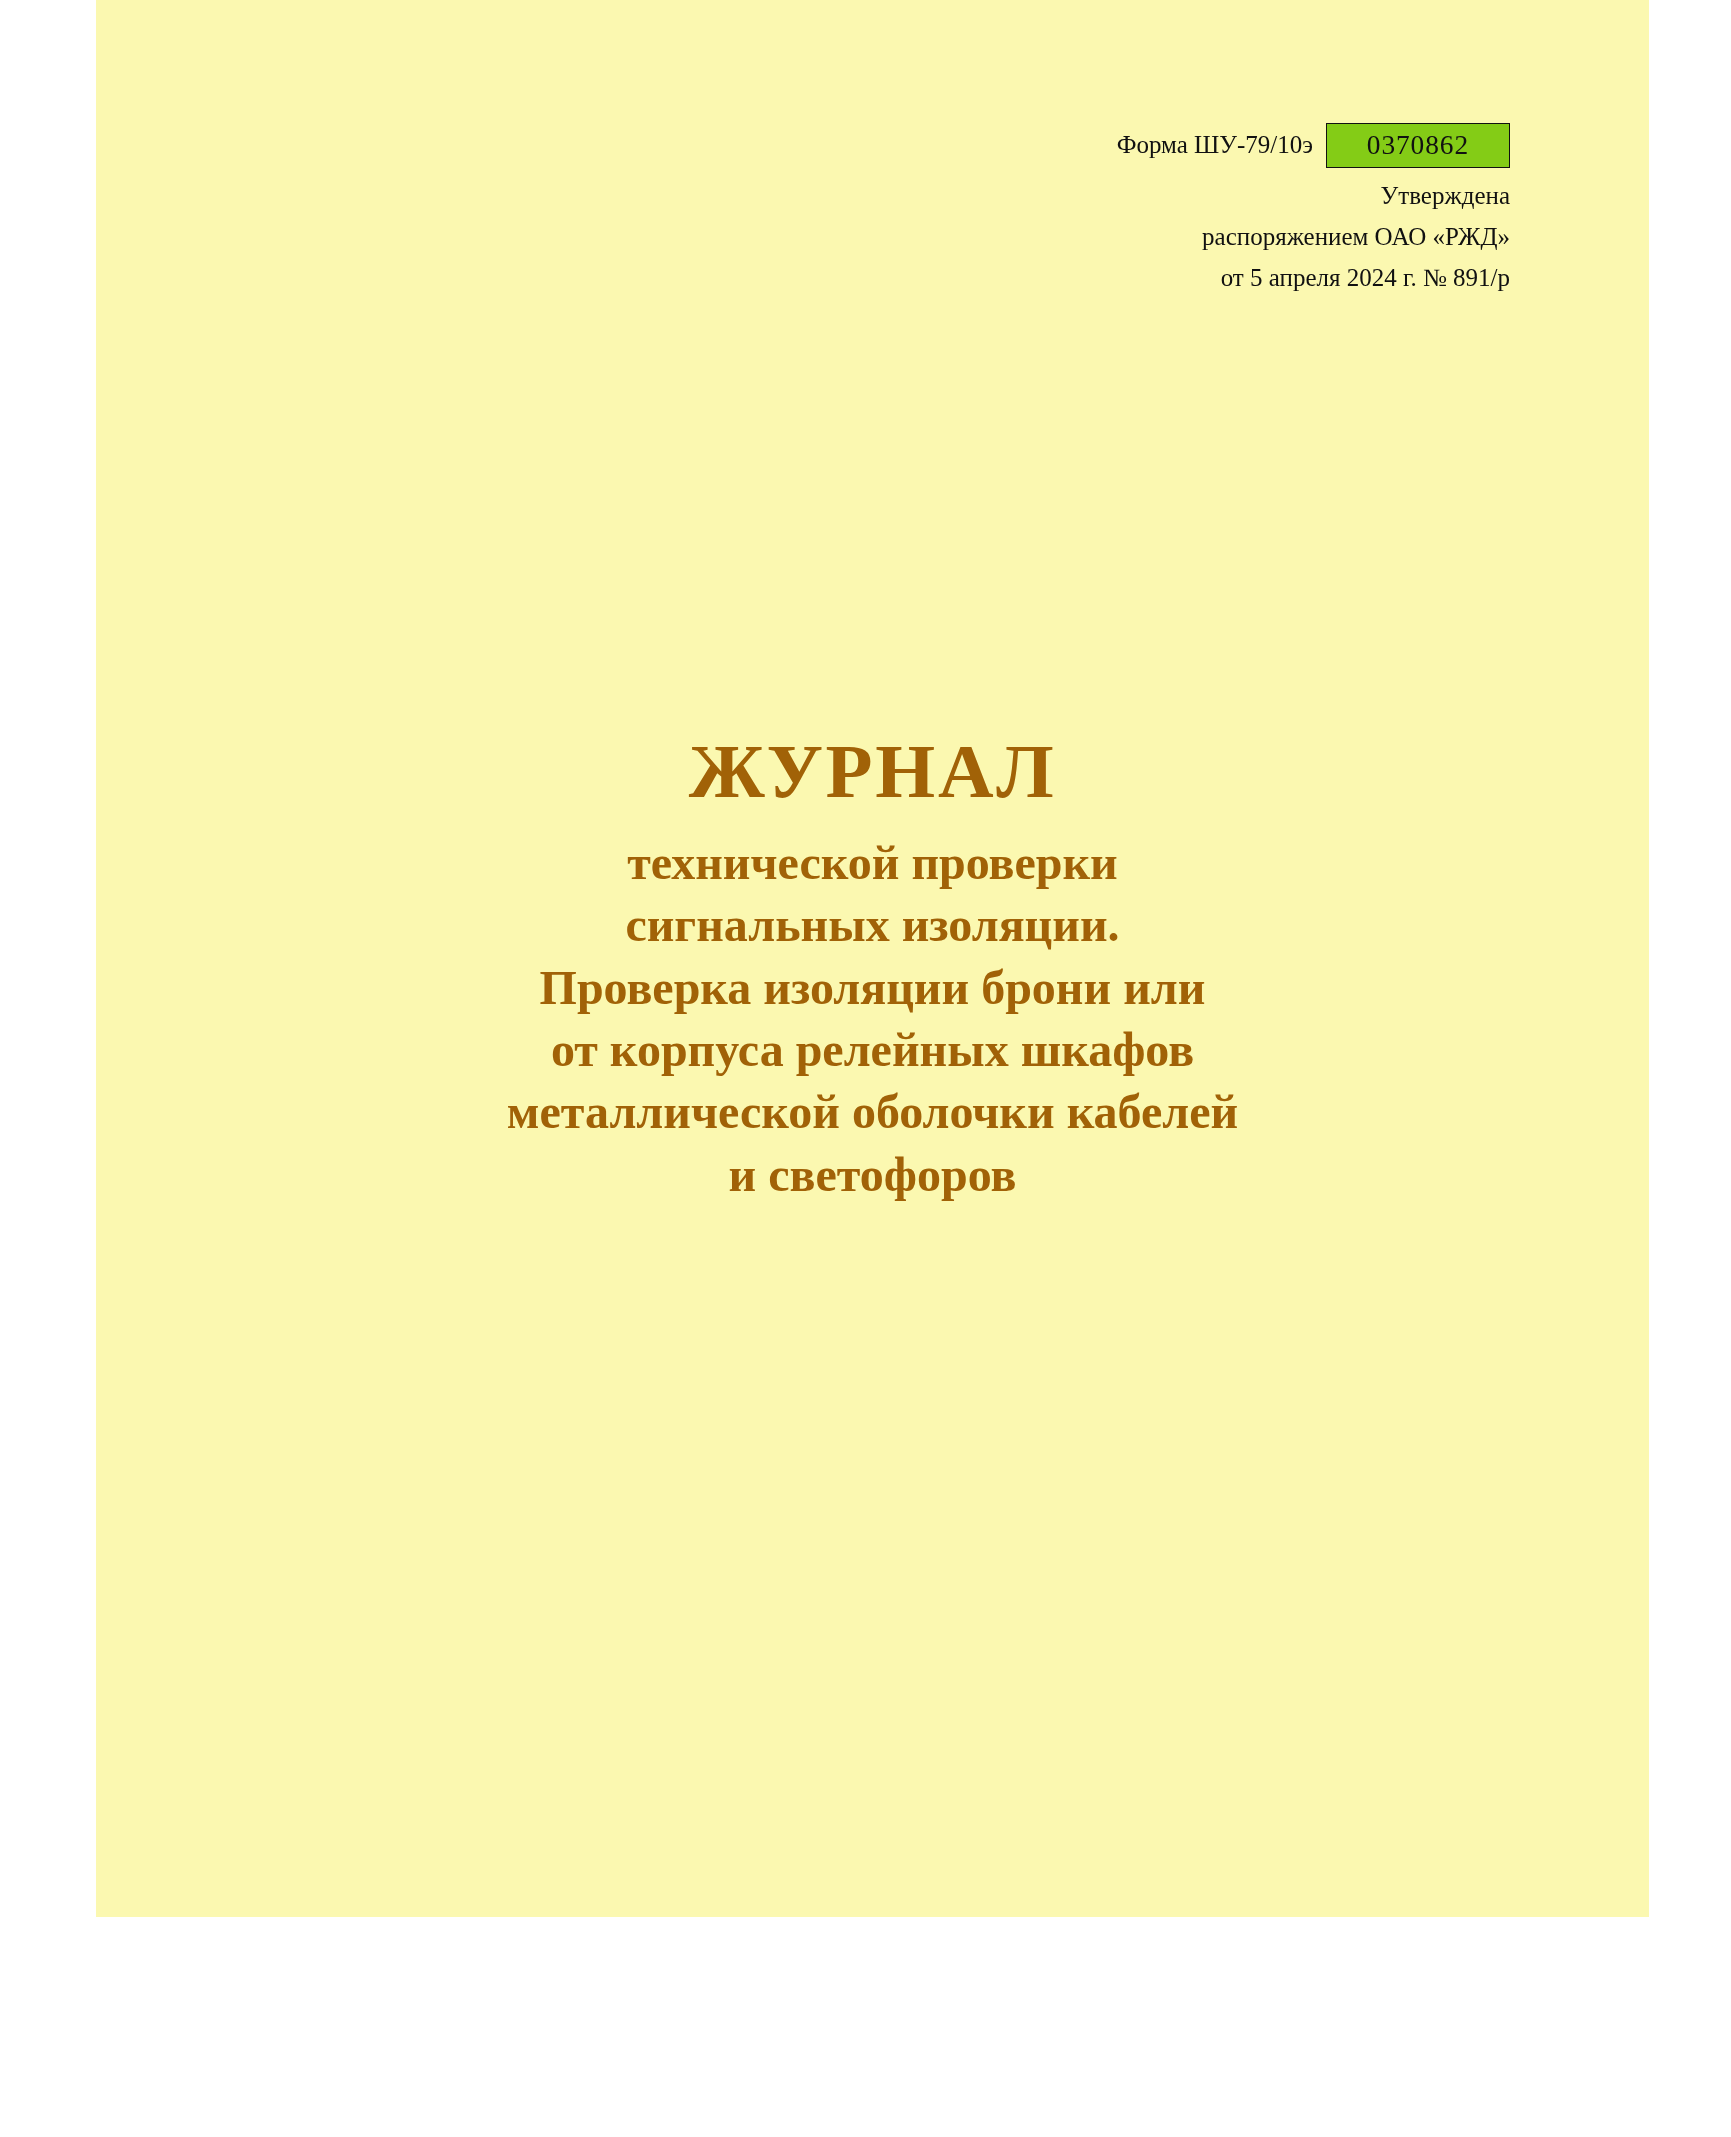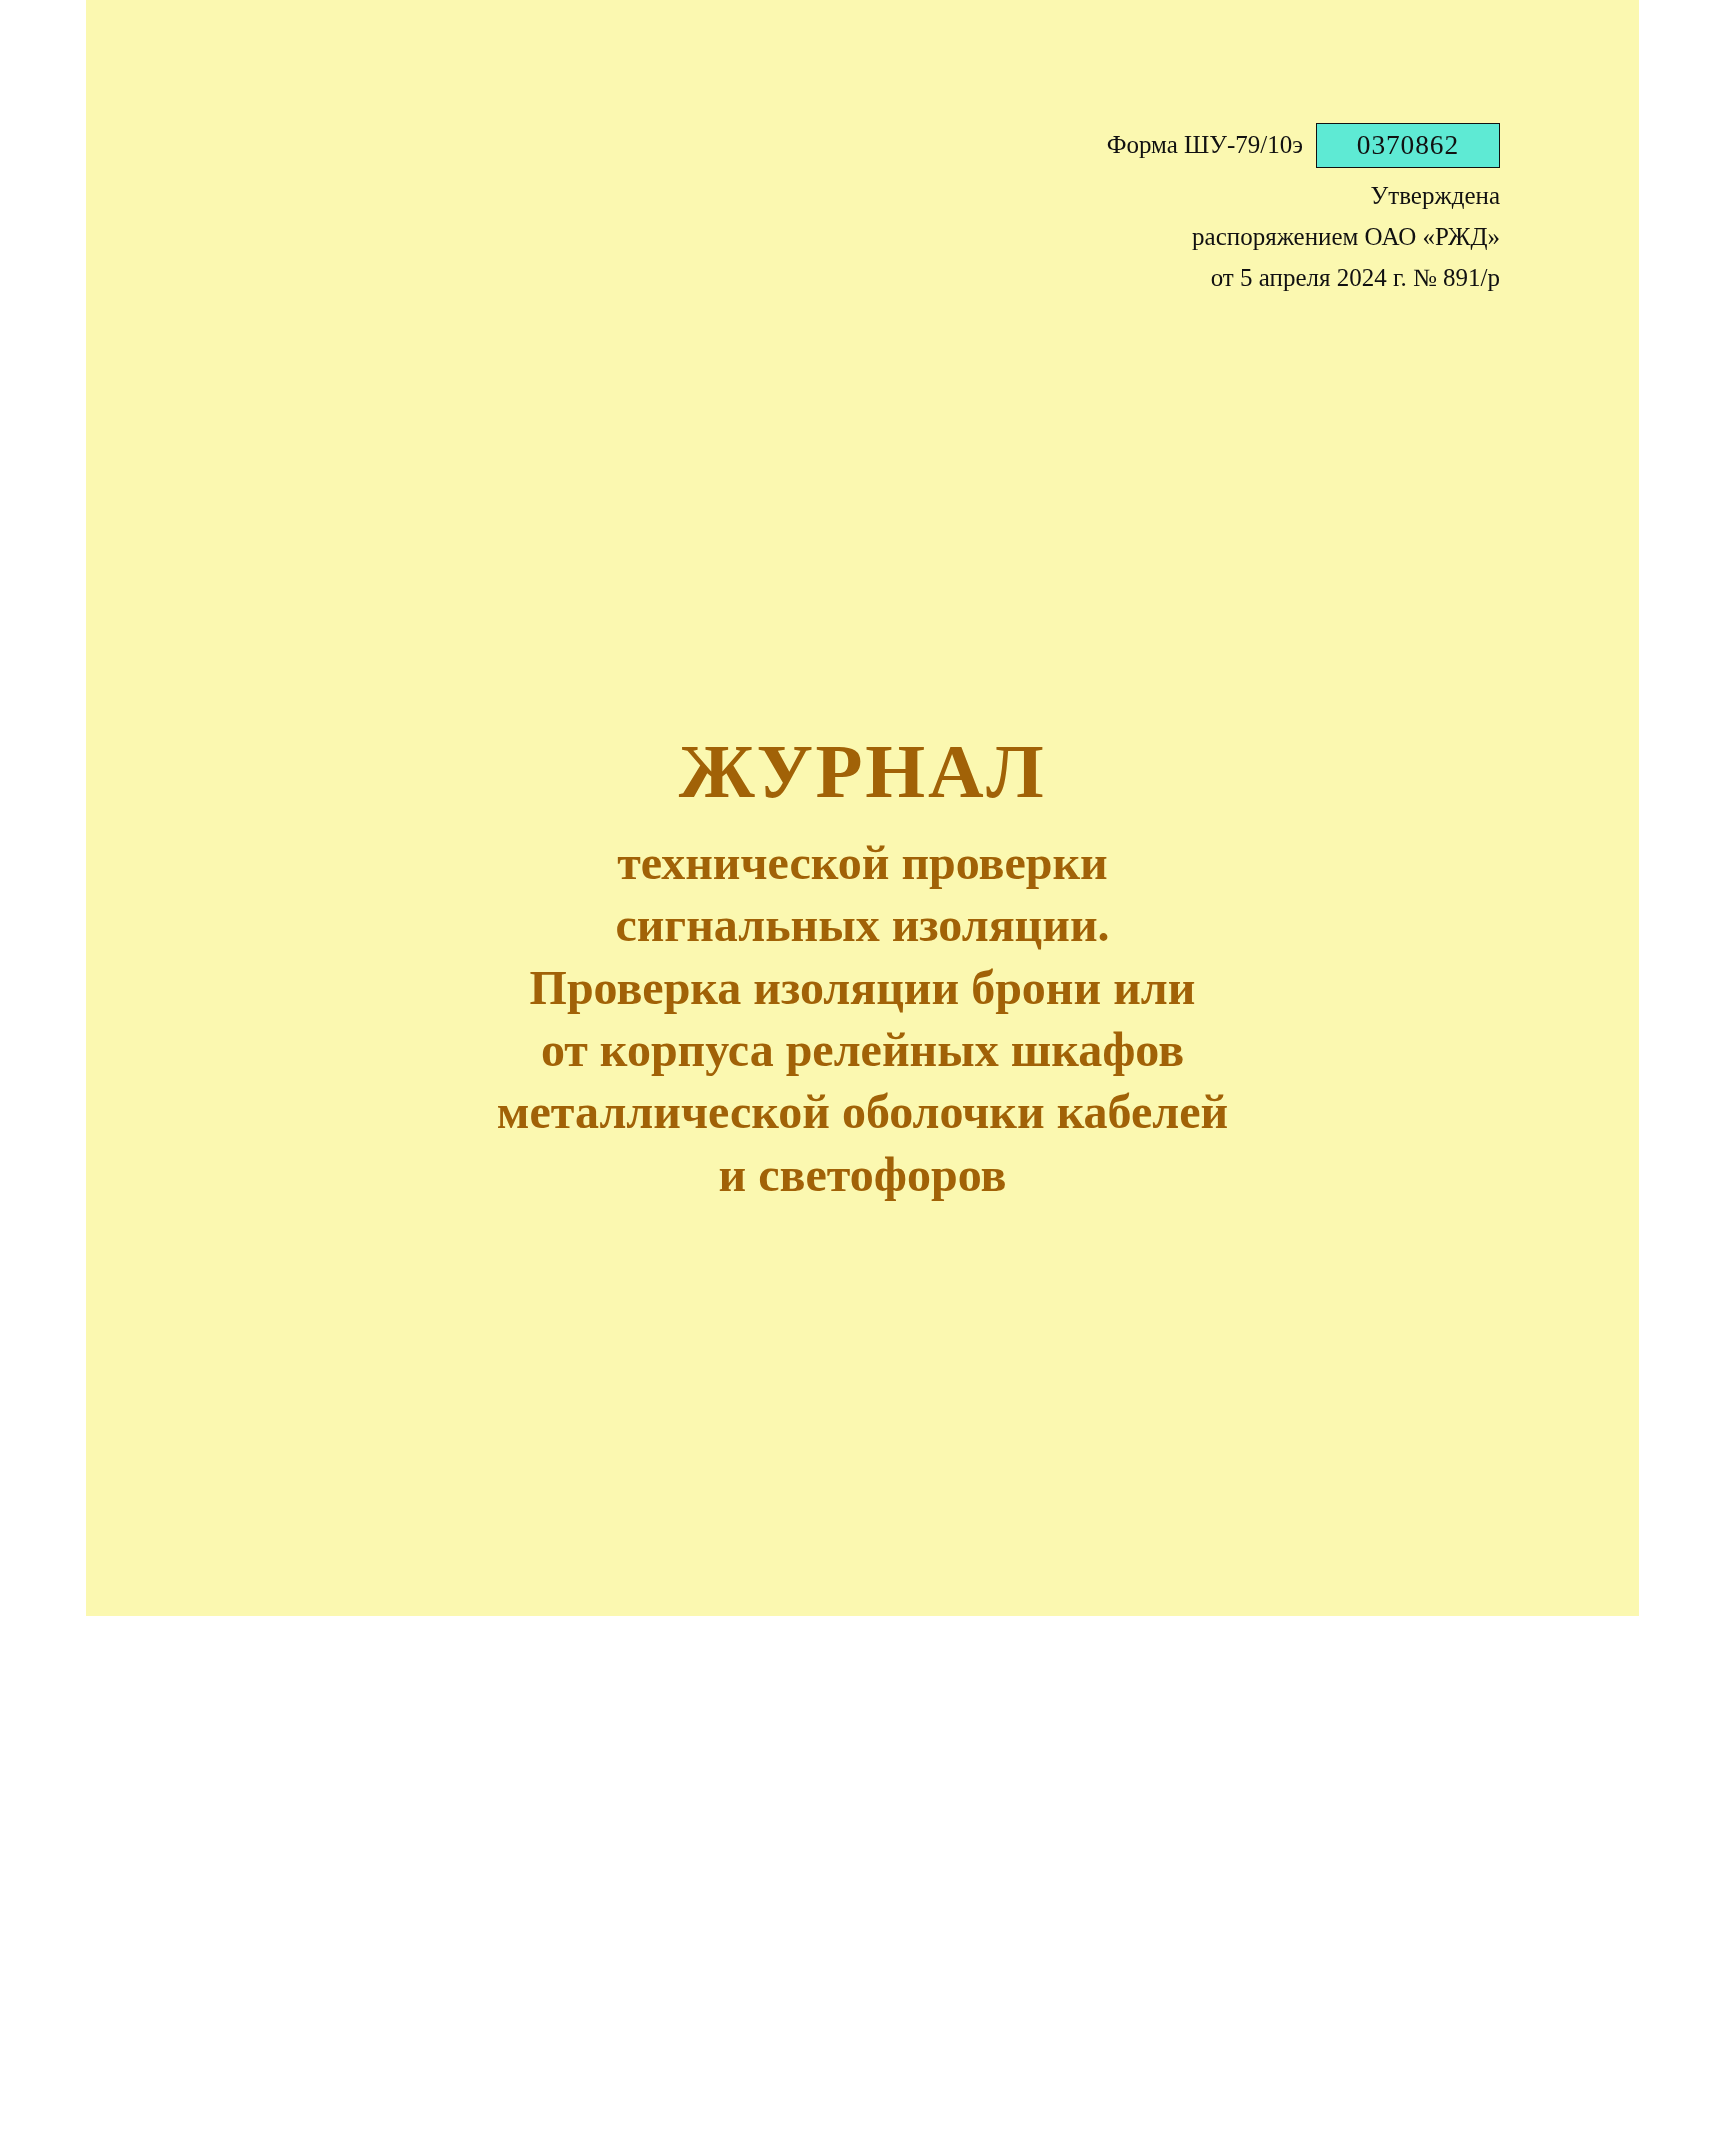--- a/index.html
+++ b/index.html
@@ -9,24 +9,24 @@
   }
   body {
     width: 1732px;
     height: 2137px;
     background: #ffffff;
     font-family: "Liberation Serif", "DejaVu Serif", serif;
     overflow: hidden;
   }
   .page {
     position: absolute;
-    left: 86px;
+    left: 96px;
     top: 0;
     width: 1553px;
-    height: 1616px;
+    height: 1917px;
     background: #fbf8b0;
     box-sizing: border-box;
   }
   
   .header-block {
     position: absolute;
     right: 139px;
     top: 123px;
     width: 640px;
     text-align: right;
@@ -38,21 +38,21 @@
     gap: 12.8px;
     white-space: nowrap;
   }
   .form-label {
     font-size: 25px;
     line-height: 1.2;
     color: #111111;
   }
   .form-number-box {
     border: 1.8px solid #111111;
-    background: #5eead4;
+    background: #84cc16;
     padding: 5.5px 40px 7.3px 40px;
     font-size: 27.4px;
     line-height: 1.1;
     letter-spacing: 0.9px;
     color: #111111;
   }
   .approve-lines {
     margin-top: 11px;
     font-size: 25px;
     line-height: 1.33;

